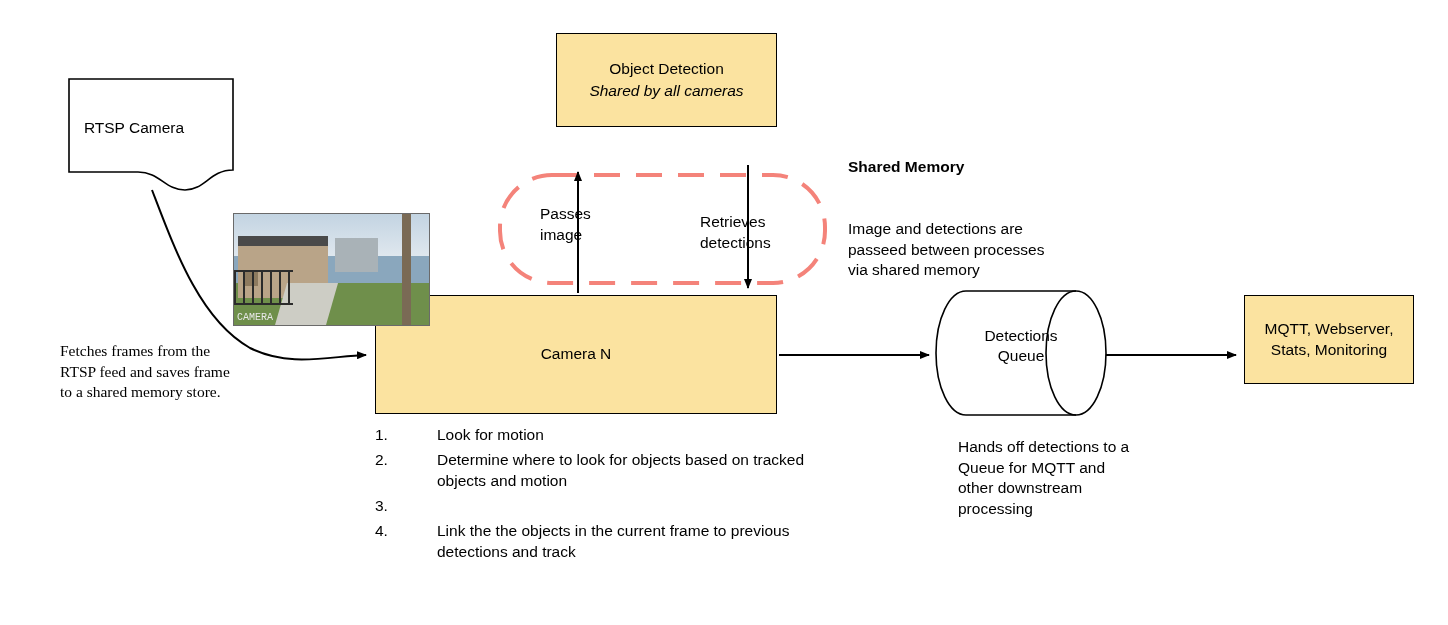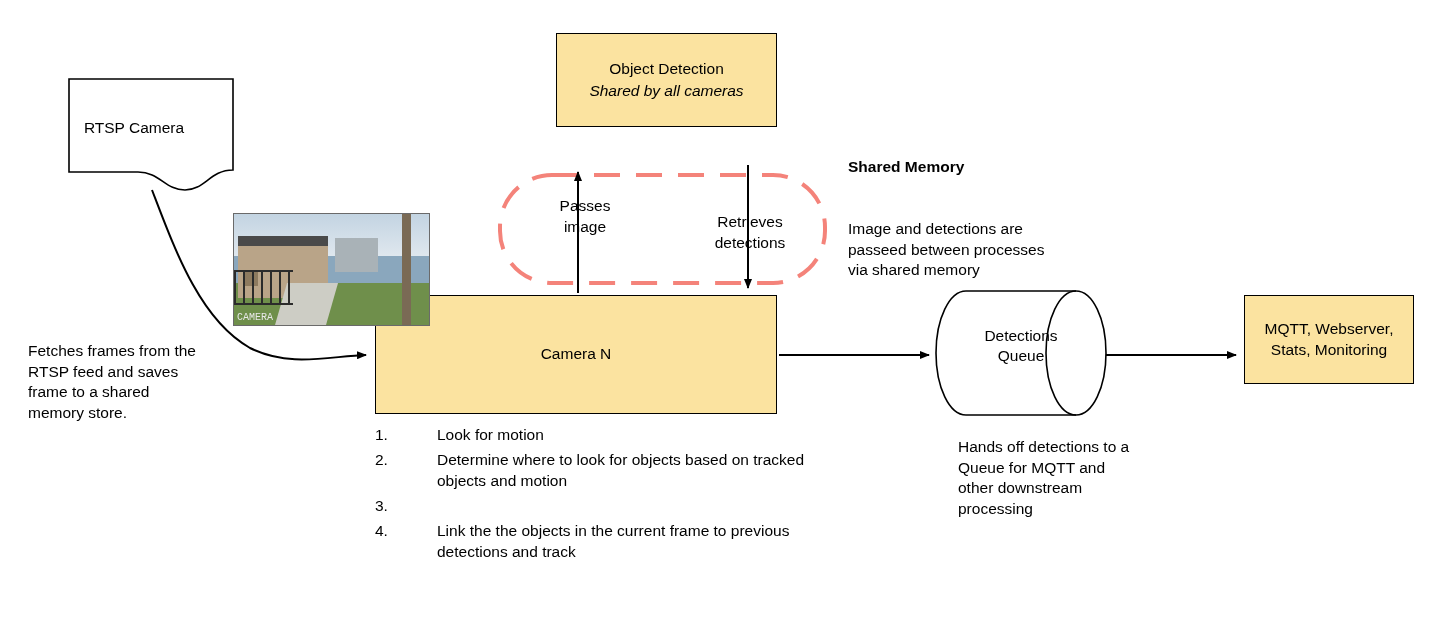--- a/index.html
+++ b/index.html
@@ -165,25 +165,25 @@
     background: #7a6a55;
   }
   #snapshot .stamp {
     position: absolute; left: 3px; bottom: 2px;
     font-size: 10px; color: #e8e8e8;
     font-family: Liberation Mono, monospace;
   }
 
   
   #shared-memory-note { left: 848px; top: 116px; width: 205px; }
-  #fetch-note { left: 28px; top: 341px; width: 175px; }
+  #fetch-note { left: 60px; top: 341px; width: 175px; font-family: Liberation Serif, serif; }
   #queue-note { left: 958px; top: 437px; width: 180px; }
 
-  #passes-image-label { left: 540px; top: 196px; width: 90px; text-align: center; }
-  #retrieves-label { left: 700px; top: 212px; width: 100px; text-align: center; }
+  #passes-image-label { left: 540px; top: 204px; width: 90px; }
+  #retrieves-label { left: 700px; top: 212px; width: 100px; text-align: left; }
 
   
   #steps {
     position: absolute;
     left: 375px;
     top: 425px;
     width: 430px;
     font-size: 15.5px;
     line-height: 1.35;
   }

